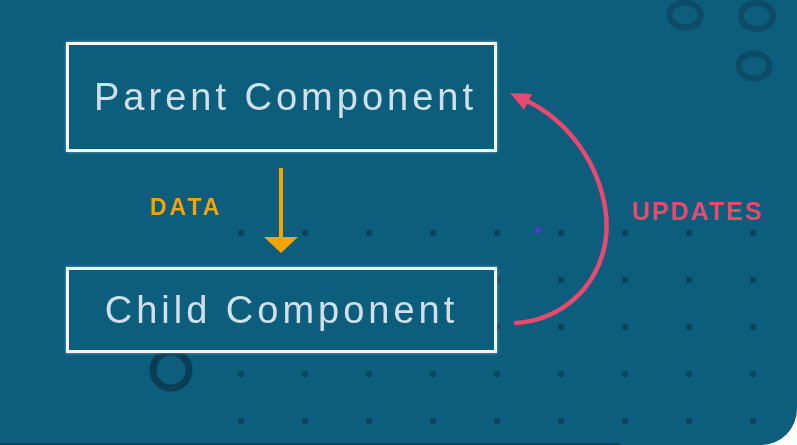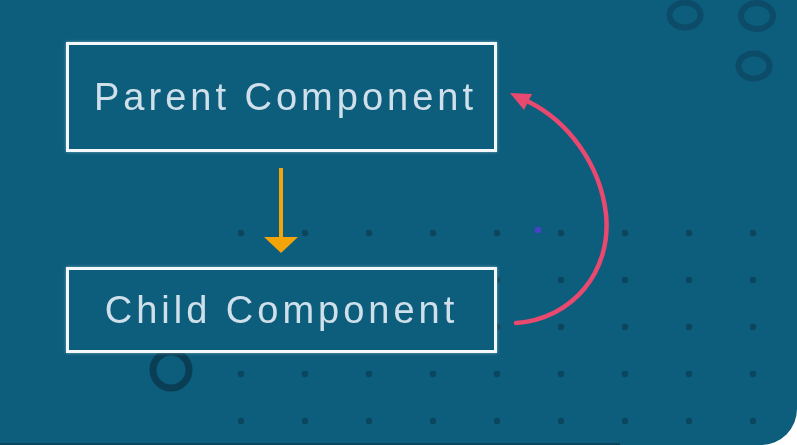--- a/index.html
+++ b/index.html
@@ -158,16 +158,18 @@
     </svg>
 
     <div class="node-box parent">
       <span class="node-label">Parent Component</span>
     </div>
 
     <div class="node-box child">
       <span class="node-label">Child Component</span>
     </div>
 
+    <span class="edge-label data">DATA</span>
+    <span class="edge-label updates">UPDATES</span>
 
     <div class="bottom-edge-line"></div>
   </div>
 </div>
 
 </body></html>

